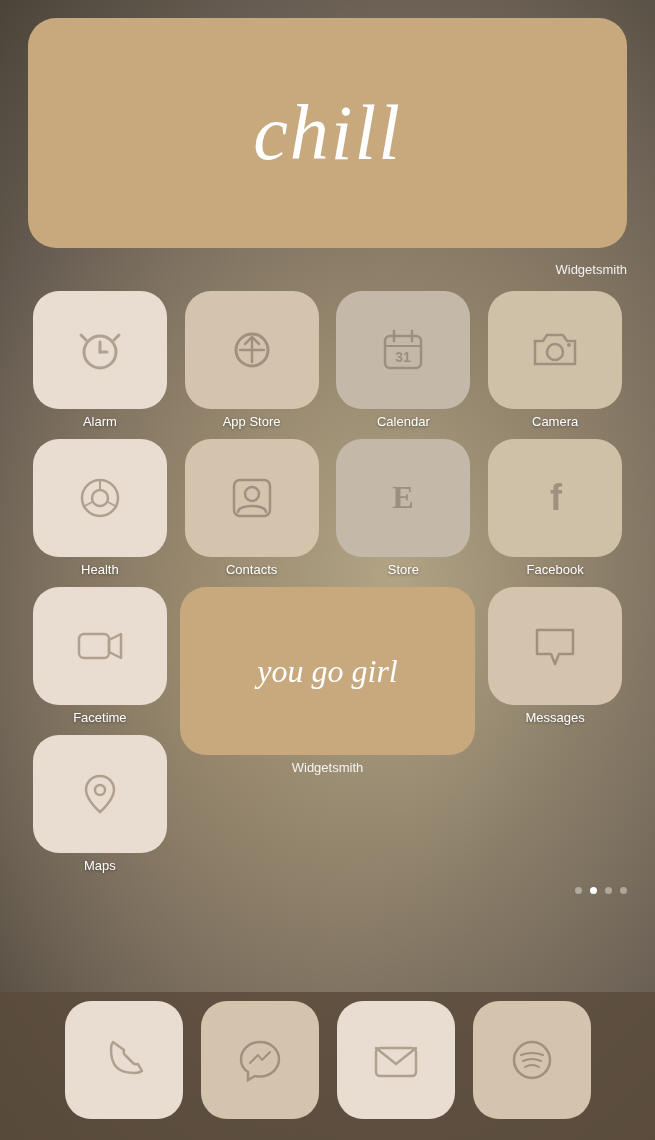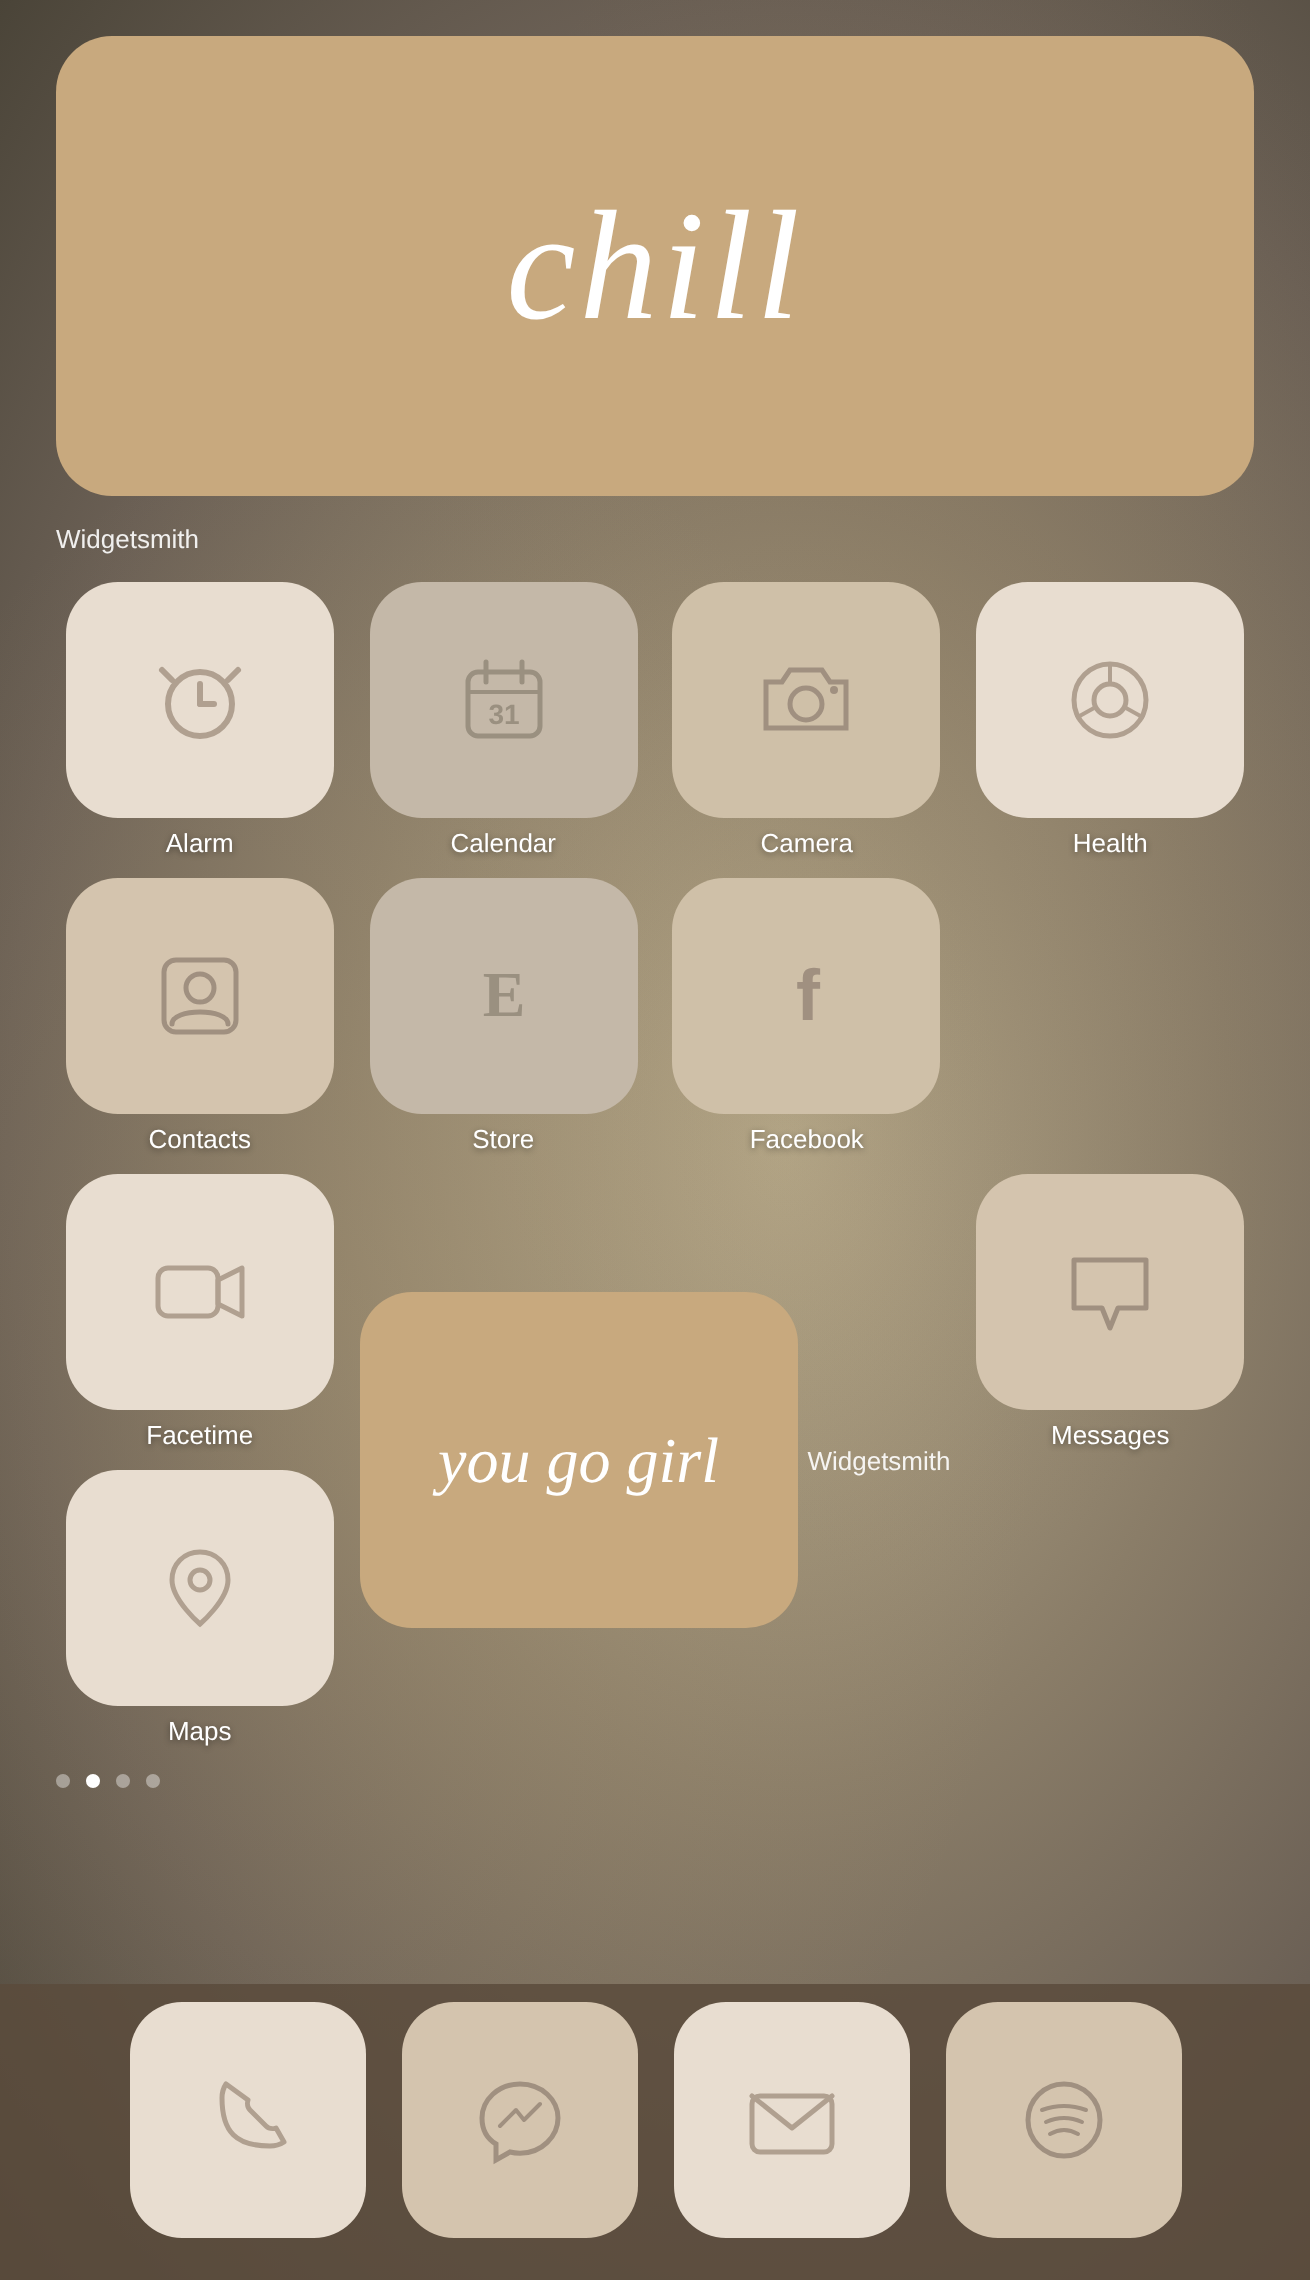--- a/index.html
+++ b/index.html
@@ -30,21 +30,21 @@
         radial-gradient(ellipse at 70% 30%, rgba(140,120,90,0.2) 0%, transparent 40%);
     }
 
     .screen {
       position: relative;
       z-index: 1;
       width: 100%;
       height: 100%;
       display: flex;
       flex-direction: column;
-      align-items: flex-start;
+      align-items: flex-end;
       padding: 18px 28px 0;
     }
 
     
     .widget-chill {
       width: 100%;
       background: #c8a97e;
       border-radius: 28px;
       height: 230px;
       display: flex;
@@ -218,20 +218,31 @@
           <circle cx="26" cy="28" r="16" stroke="#b0a090" stroke-width="3" fill="none"></circle>
           <line x1="26" y1="28" x2="26" y2="18" stroke="#b0a090" stroke-width="3" stroke-linecap="round"></line>
           <line x1="26" y1="28" x2="33" y2="28" stroke="#b0a090" stroke-width="3" stroke-linecap="round"></line>
           <line x1="12" y1="16" x2="7" y2="11" stroke="#b0a090" stroke-width="3" stroke-linecap="round"></line>
           <line x1="40" y1="16" x2="45" y2="11" stroke="#b0a090" stroke-width="3" stroke-linecap="round"></line>
         </svg>
       </div>
       <span class="app-label">Alarm</span>
     </div>
 
+    <div class="app-item">
+      <div class="app-icon medium-beige">
+        <svg viewBox="0 0 52 52" fill="none">
+          <circle cx="26" cy="26" r="16" stroke="#a09080" stroke-width="3" fill="none"></circle>
+          <line x1="26" y1="14" x2="26" y2="38" stroke="#a09080" stroke-width="2.5" stroke-linecap="round"></line>
+          <line x1="14" y1="26" x2="38" y2="26" stroke="#a09080" stroke-width="2.5" stroke-linecap="round"></line>
+          <path d="M19 20 L26 13 L33 20" stroke="#a09080" stroke-width="2.5" fill="none" stroke-linecap="round" stroke-linejoin="round"></path>
+        </svg>
+      </div>
+      <span class="app-label">App Store</span>
+    </div>
 
     <div class="app-item">
       <div class="app-icon warm-gray">
         <svg viewBox="0 0 52 52" fill="none">
           <rect x="8" y="12" width="36" height="32" rx="5" stroke="#9a9080" stroke-width="2.5" fill="none"></rect>
           <line x1="8" y1="22" x2="44" y2="22" stroke="#9a9080" stroke-width="2"></line>
           <line x1="17" y1="7" x2="17" y2="17" stroke="#9a9080" stroke-width="2.5" stroke-linecap="round"></line>
           <line x1="35" y1="7" x2="35" y2="17" stroke="#9a9080" stroke-width="2.5" stroke-linecap="round"></line>
           <text x="26" y="38" text-anchor="middle" font-size="14" font-weight="bold" fill="#9a9080">31</text>
         </svg>
@@ -299,21 +310,21 @@
       <div class="app-icon light-beige">
         <svg viewBox="0 0 52 52" fill="none">
           <rect x="5" y="14" width="30" height="24" rx="5" stroke="#b0a090" stroke-width="2.5" fill="none"></rect>
           <path d="M35 20 L47 14 L47 38 L35 32 Z" stroke="#b0a090" stroke-width="2.5" fill="none" stroke-linejoin="round"></path>
         </svg>
       </div>
       <span class="app-label">Facetime</span>
     </div>
 
 
-    <div style="grid-column: span 2; grid-row: span 2; display:flex; flex-direction:row; align-items:center; gap:5px;">
+    <div style="grid-column: span 2; grid-row: span 2; display:flex; flex-direction:column; align-items:center; gap:5px;">
       <div class="widget-you-go-girl">
         <span class="ygg-text">you go girl</span>
       </div>
       <span class="widget-label-small">Widgetsmith</span>
     </div>
 
     <div class="app-item">
       <div class="app-icon medium-beige">
         <svg viewBox="0 0 52 52" fill="none">
           <path d="M8 10 L44 10 L44 34 L30 34 L26 44 L22 34 L8 34 Z" stroke="#a09080" stroke-width="2.5" fill="none" stroke-linejoin="round"></path>

